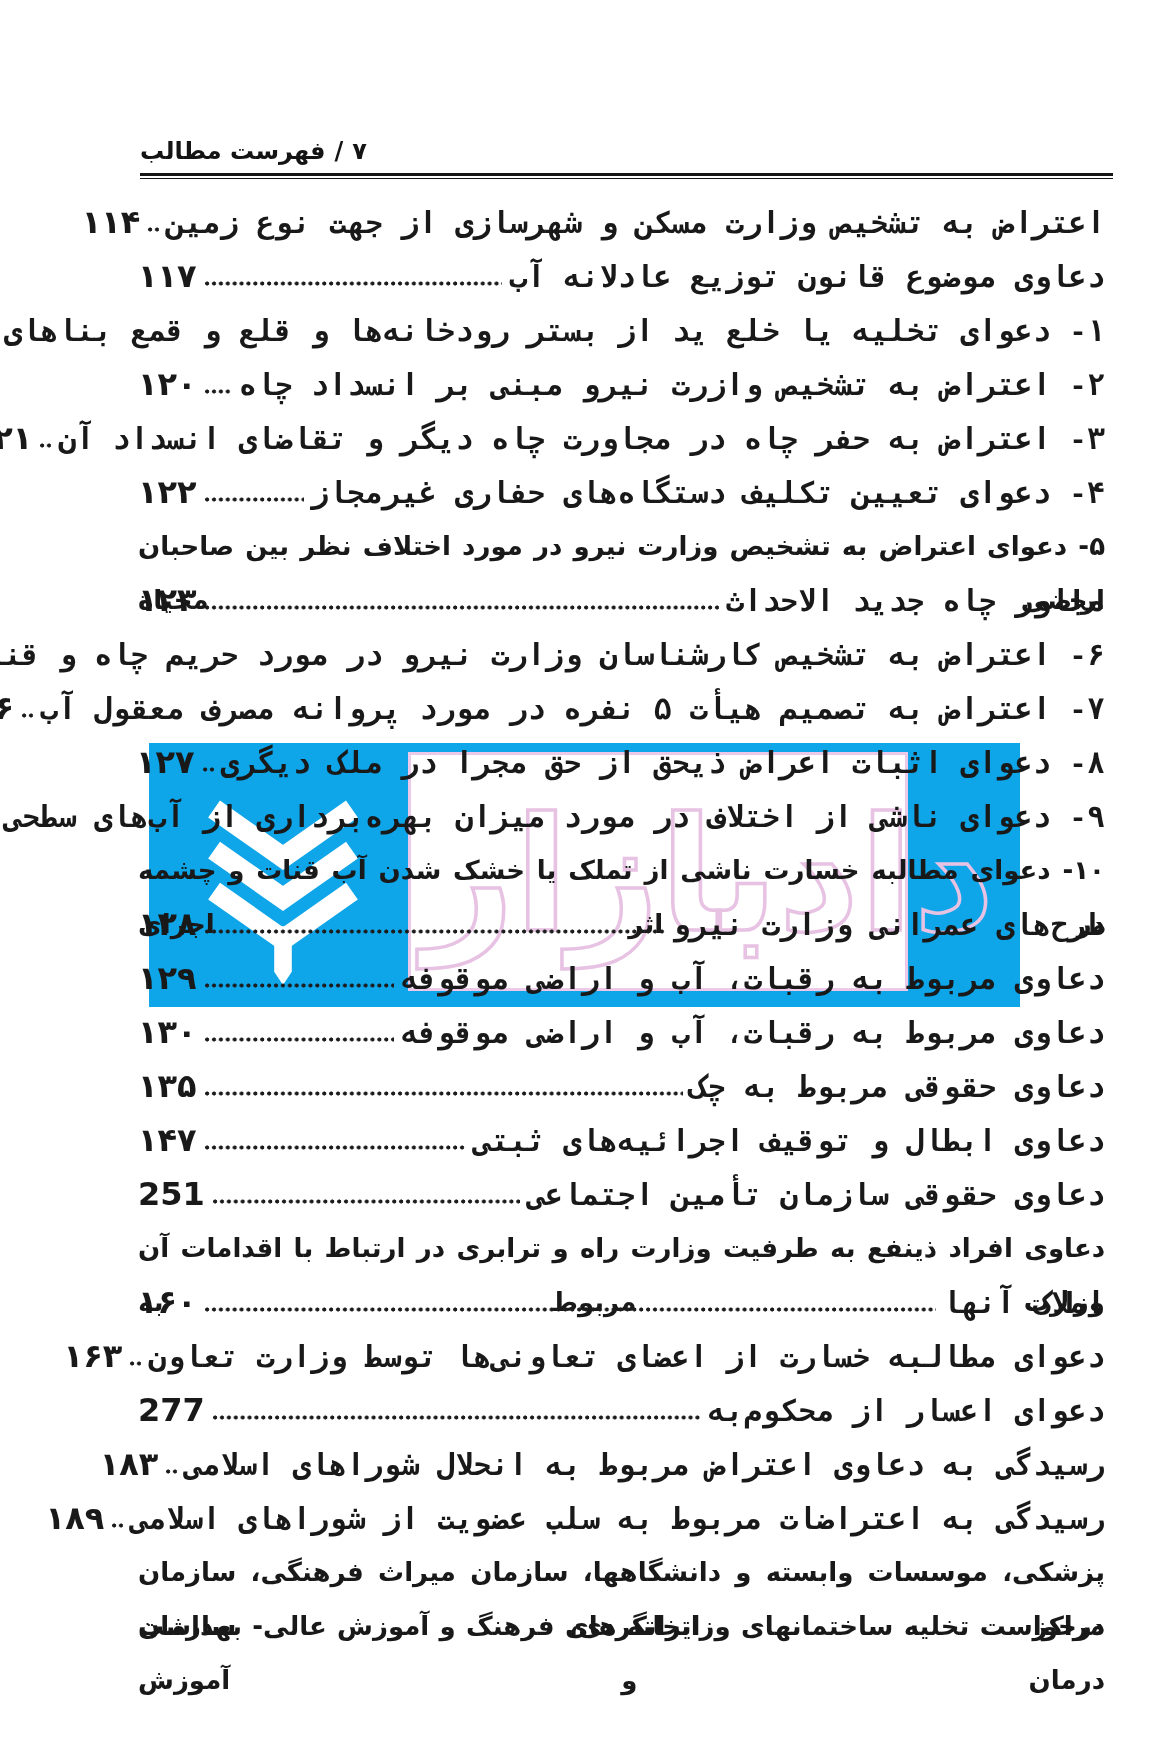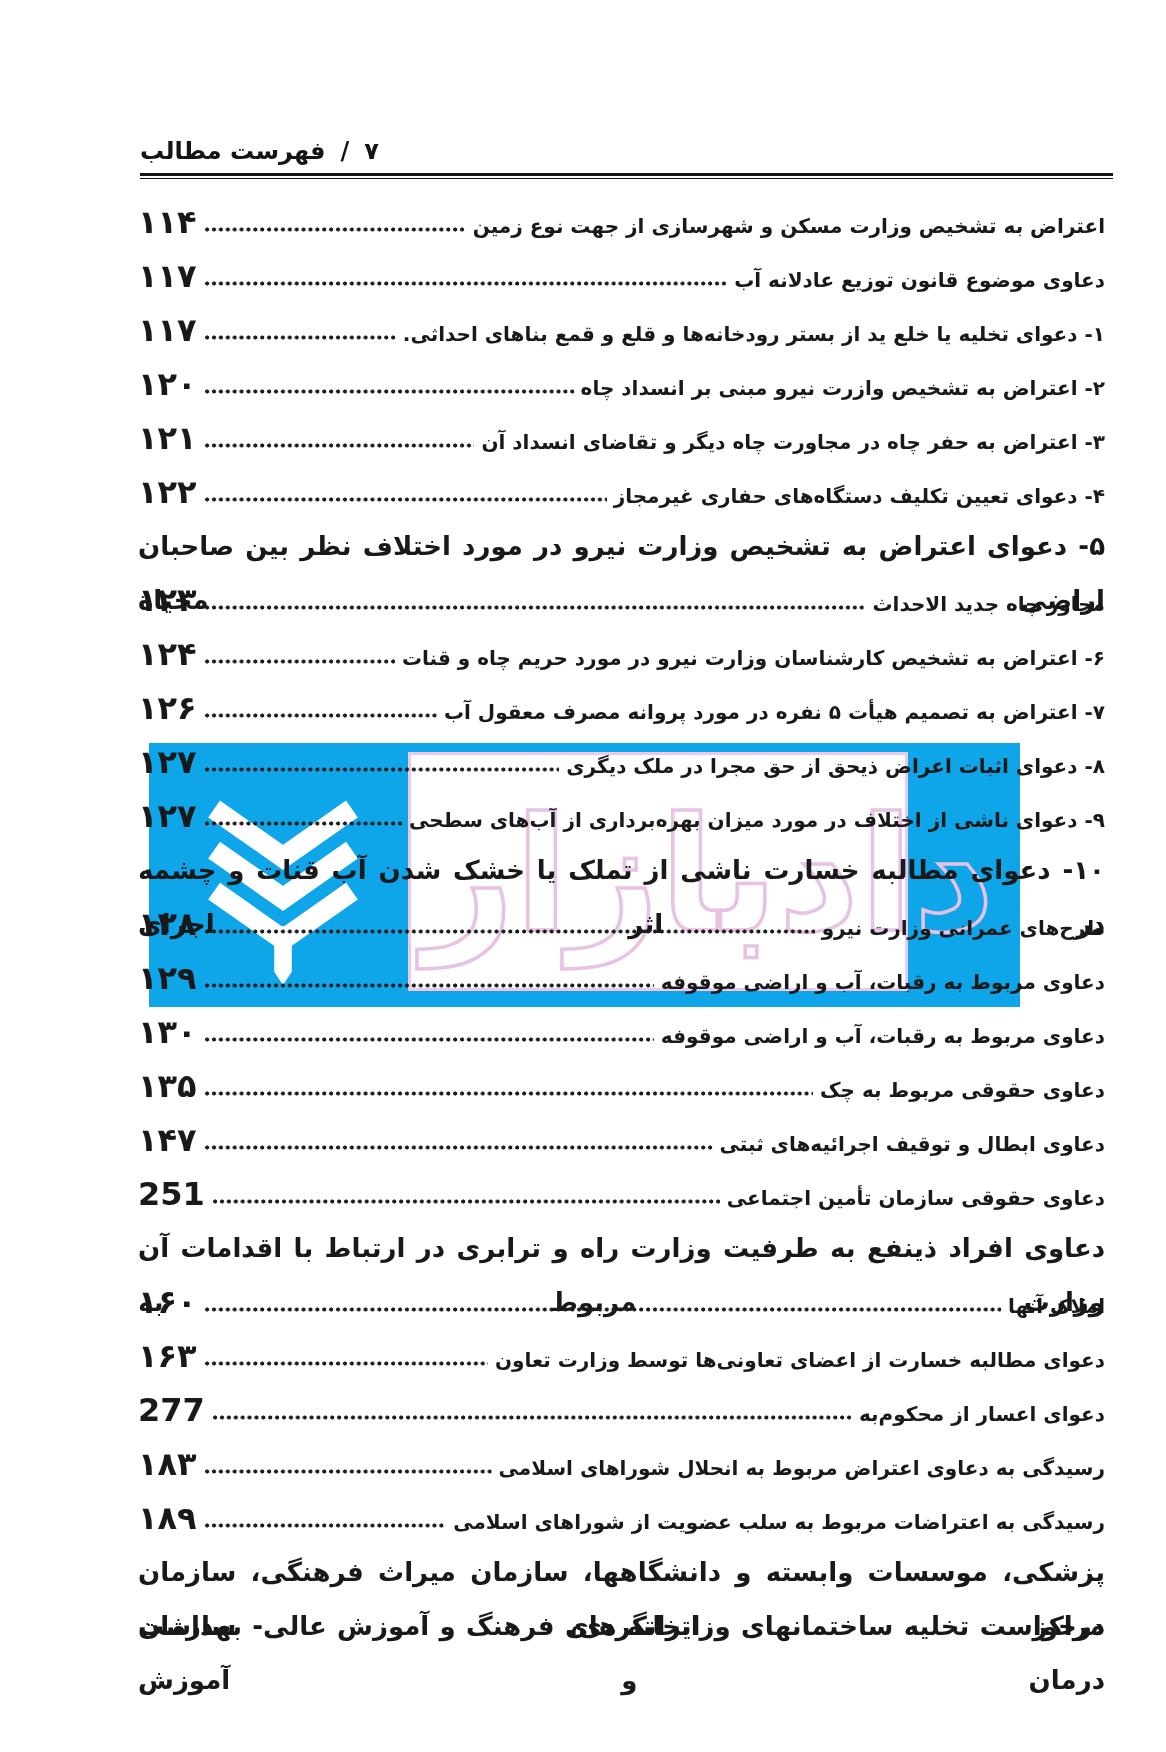--- a/index.html
+++ b/index.html
@@ -21,33 +21,33 @@
   .wm-text{
     position:absolute;left:248px;top:0;width:624px;height:264px;
     display:flex;align-items:center;justify-content:center;
     direction:rtl;font-weight:700;font-size:158px;line-height:264px;
     color:transparent;-webkit-text-stroke:3.5px #e7c2e3;
     letter-spacing:1px;white-space:nowrap;
   }
   
   .content{position:relative;z-index:1;}
   .header{
-    margin:136px 0 0 140px;display:flex;align-items:baseline;gap:15px;
+    margin:136px 0 0 140px;display:flex;align-items:baseline;gap:9px;
     direction:ltr;font-weight:700;font-size:24px;line-height:30px;color:#141414;
   }
   .rule{
     margin:7px 0 0 140px;width:973px;height:2px;
     border-top:3px solid #161616;border-bottom:1px solid #161616;
   }
   .toc{margin:16px 61px 0 138px;}
   .toc-row{
     display:flex;align-items:baseline;direction:rtl;height:54px;
   }
   .toc-title{
-    font-weight:700;font-size:20px;line-height:54px;white-space:nowrap;
+    font-weight:700;font-size:30px;line-height:54px;white-space:nowrap;font-family:Liberation Mono, monospace;
   }
   .leader{
     flex:1;height:7px;margin:0 7px;min-width:12px;
     background-image:radial-gradient(circle at 3.2px 3.5px,#1c1c1c 1.8px,transparent 2.3px);
     background-size:6.9px 7px;background-repeat:repeat-x;
   }
   .toc-page{
     font-weight:700;font-size:32px;line-height:54px;white-space:nowrap;
   }
   .toc-row.justify{

